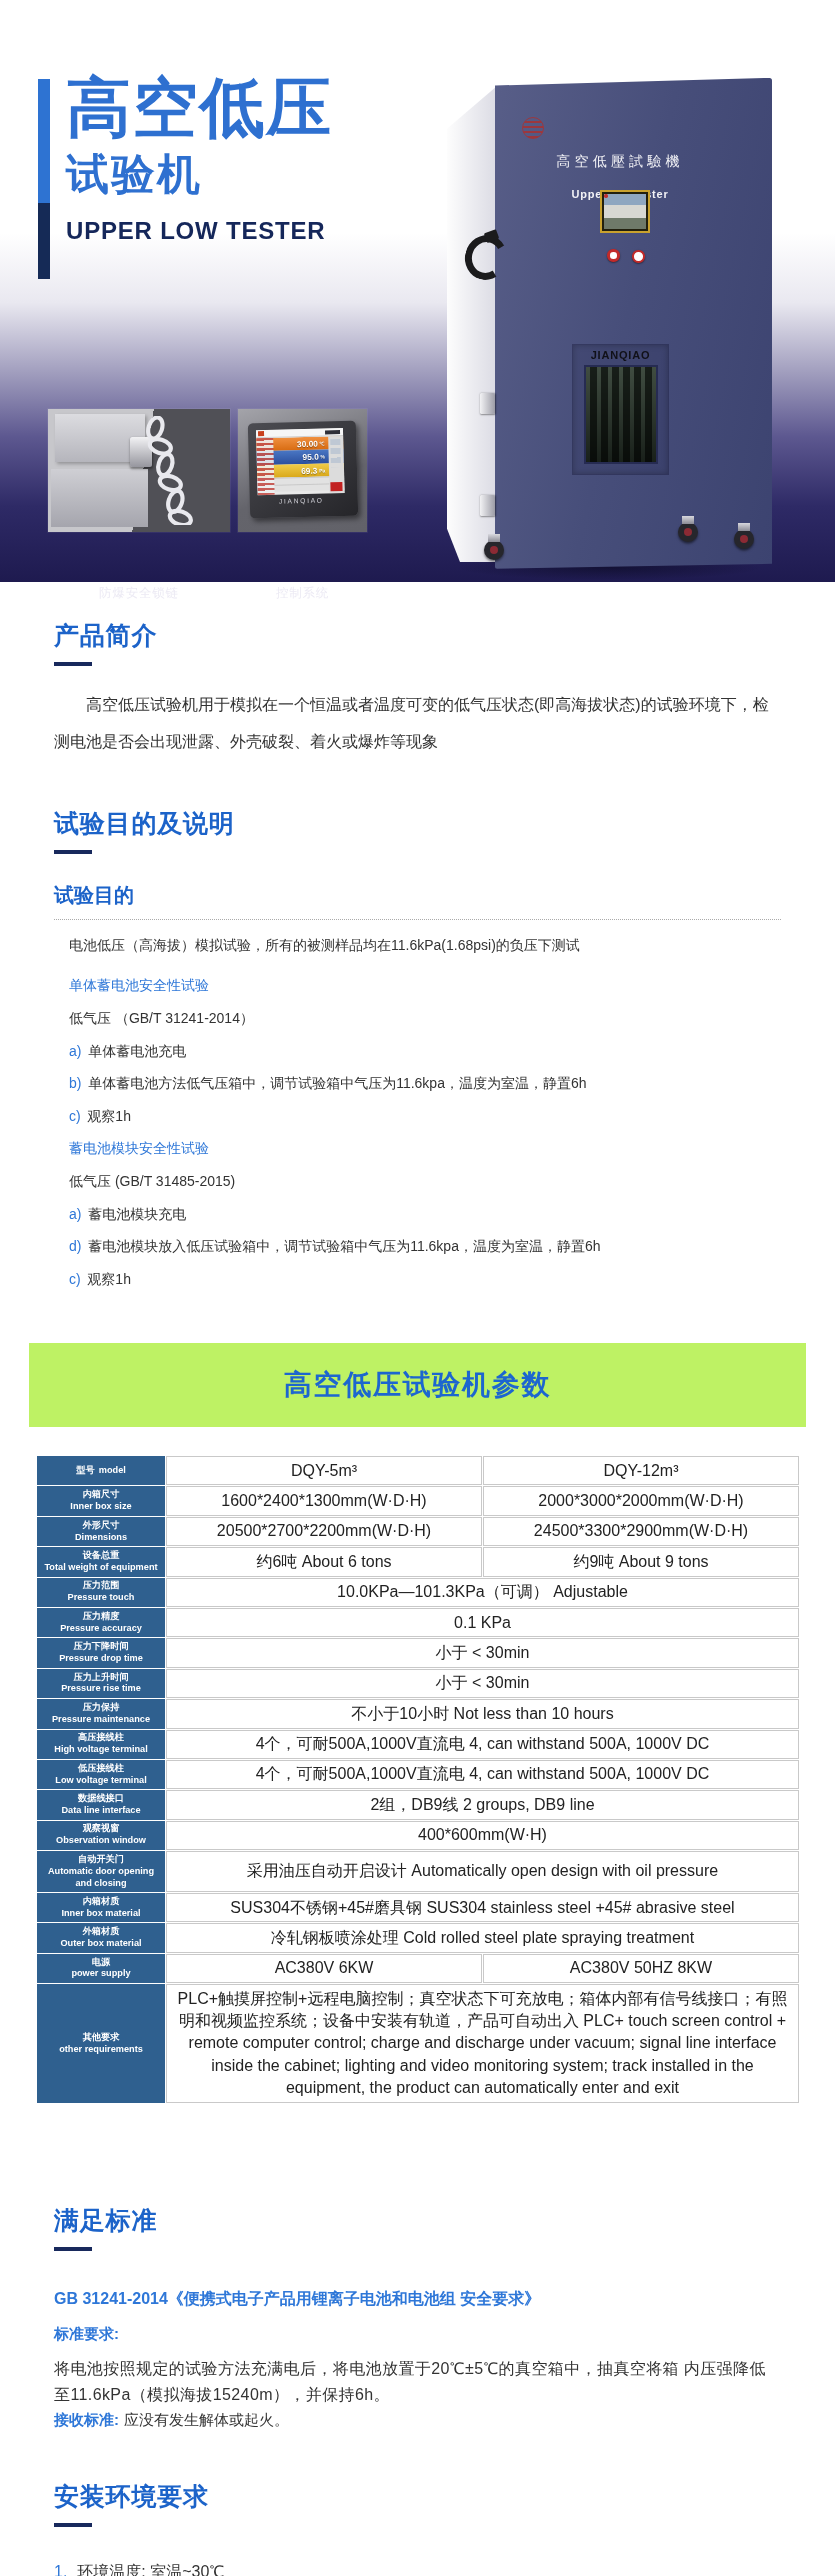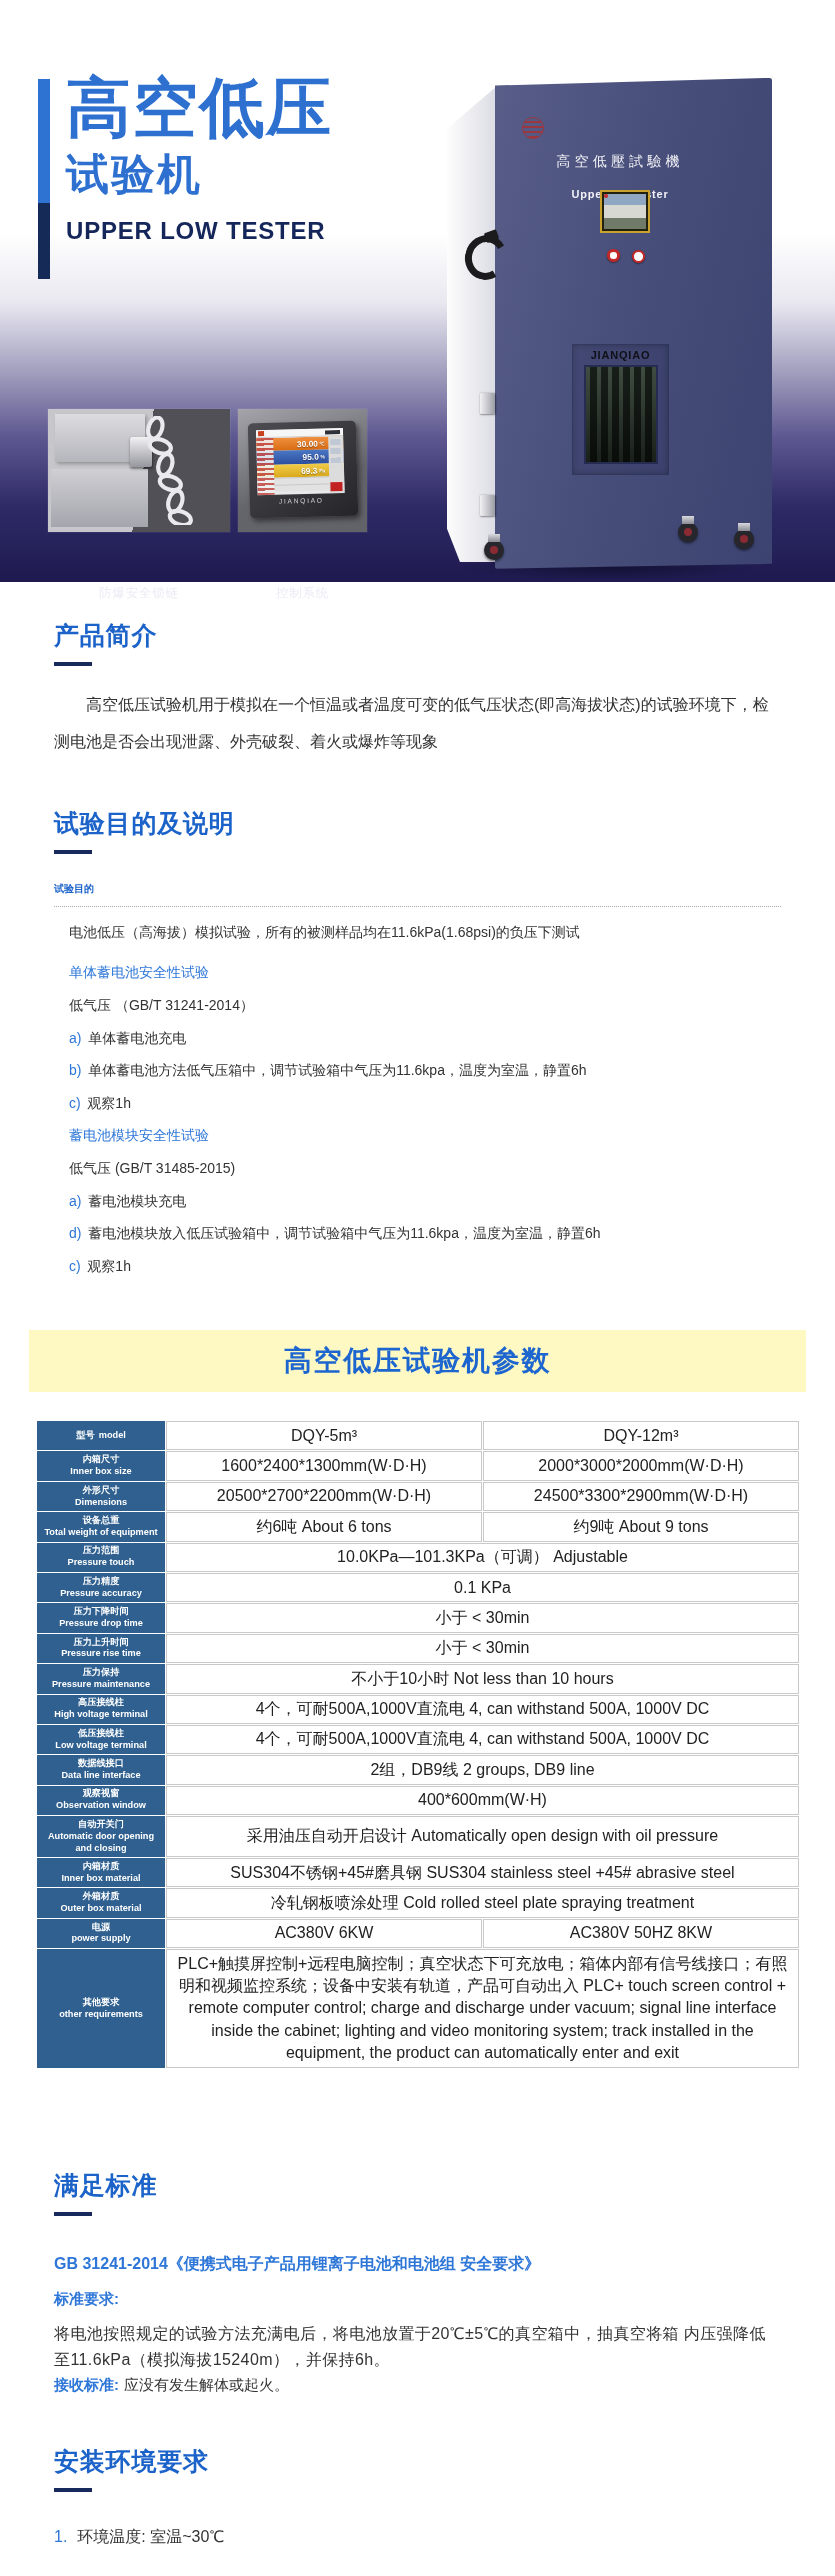--- a/index.html
+++ b/index.html
@@ -83,30 +83,30 @@
   .photo-cap { position:absolute; top:541px; text-align:center; color:#eceaf4; font-size:12.5px; letter-spacing:0.8px;margin-top:44px; }
   .cap1 { left:48px; width:182px; } .cap2 { left:238px; width:129px; }
 
   
   .wrap { padding:0 54px; }
   .h1 { font-size:25px; font-weight:bold; color:#1c63c9; letter-spacing:0.8px; }
   .h1-rule { width:38px; height:4.2px; background:#18295c; margin-top:10px; }
   .intro-h { padding-top:37px; }
   .intro-body { margin-top:20px; font-size:16px; color:#333333; line-height:37px; text-indent:2em; }
   .purpose-h { padding-top:47px; }
-  .subhead { margin-top:28px; padding-bottom:10px; border-bottom:0.8px dotted #aaaaaa; font-size:10px; font-weight:bold; color:#1c63c9; }
+  .subhead { margin-top:28px; padding-bottom:10px; border-bottom:0.8px dotted #aaaaaa; font-size:20px; font-weight:bold; color:#1c63c9; }
   .plain { margin-top:16.7px; font-size:14px; color:#333333; padding-left:15px; }
   .steps { margin-top:22px; padding-left:15px; }
   .step { margin-bottom:15px; font-size:14px; color:#333333; line-height:1.25; }
   .step .n, .blue { color:#2e77d8; }
   .step .n { margin-right:6.7px; }
   .block-title { color:#2e77d8; font-size:14px; margin-bottom:15px; }
 
   
-  .param-banner { margin:55px 29px 0; height:62px; background:#fef9c3; display:flex; align-items:center; justify-content:center;
+  .param-banner { margin:55px 29px 0; height:84px; background:#bef264; display:flex; align-items:center; justify-content:center;
     font-size:28px; font-weight:bold; color:#1d66cf; letter-spacing:1.7px;font-family:Liberation Mono, monospace; }
   .spec-table { border-collapse:separate; border-spacing:1.7px; width:764px; margin:28px 0 0 36px; table-layout:fixed; }
   .spec-table th { width:128px; background:#2f608f; color:#ffffff; font-size:9.2px; font-weight:bold; padding:2.5px 5px; line-height:1.3; text-align:center; }
   .spec-table th .en { display:block; }
   .spec-table tr.inline th .en { display:inline; margin-left:4.2px; }
   .spec-table td { border:0.8px solid #c9c9c9; background:#ffffff; color:#222222; font-weight:normal; font-size:16px;
     text-align:center; padding:2.5px 8.4px; line-height:1.4; }
 
   
   .std-h { padding-top:100px; }

